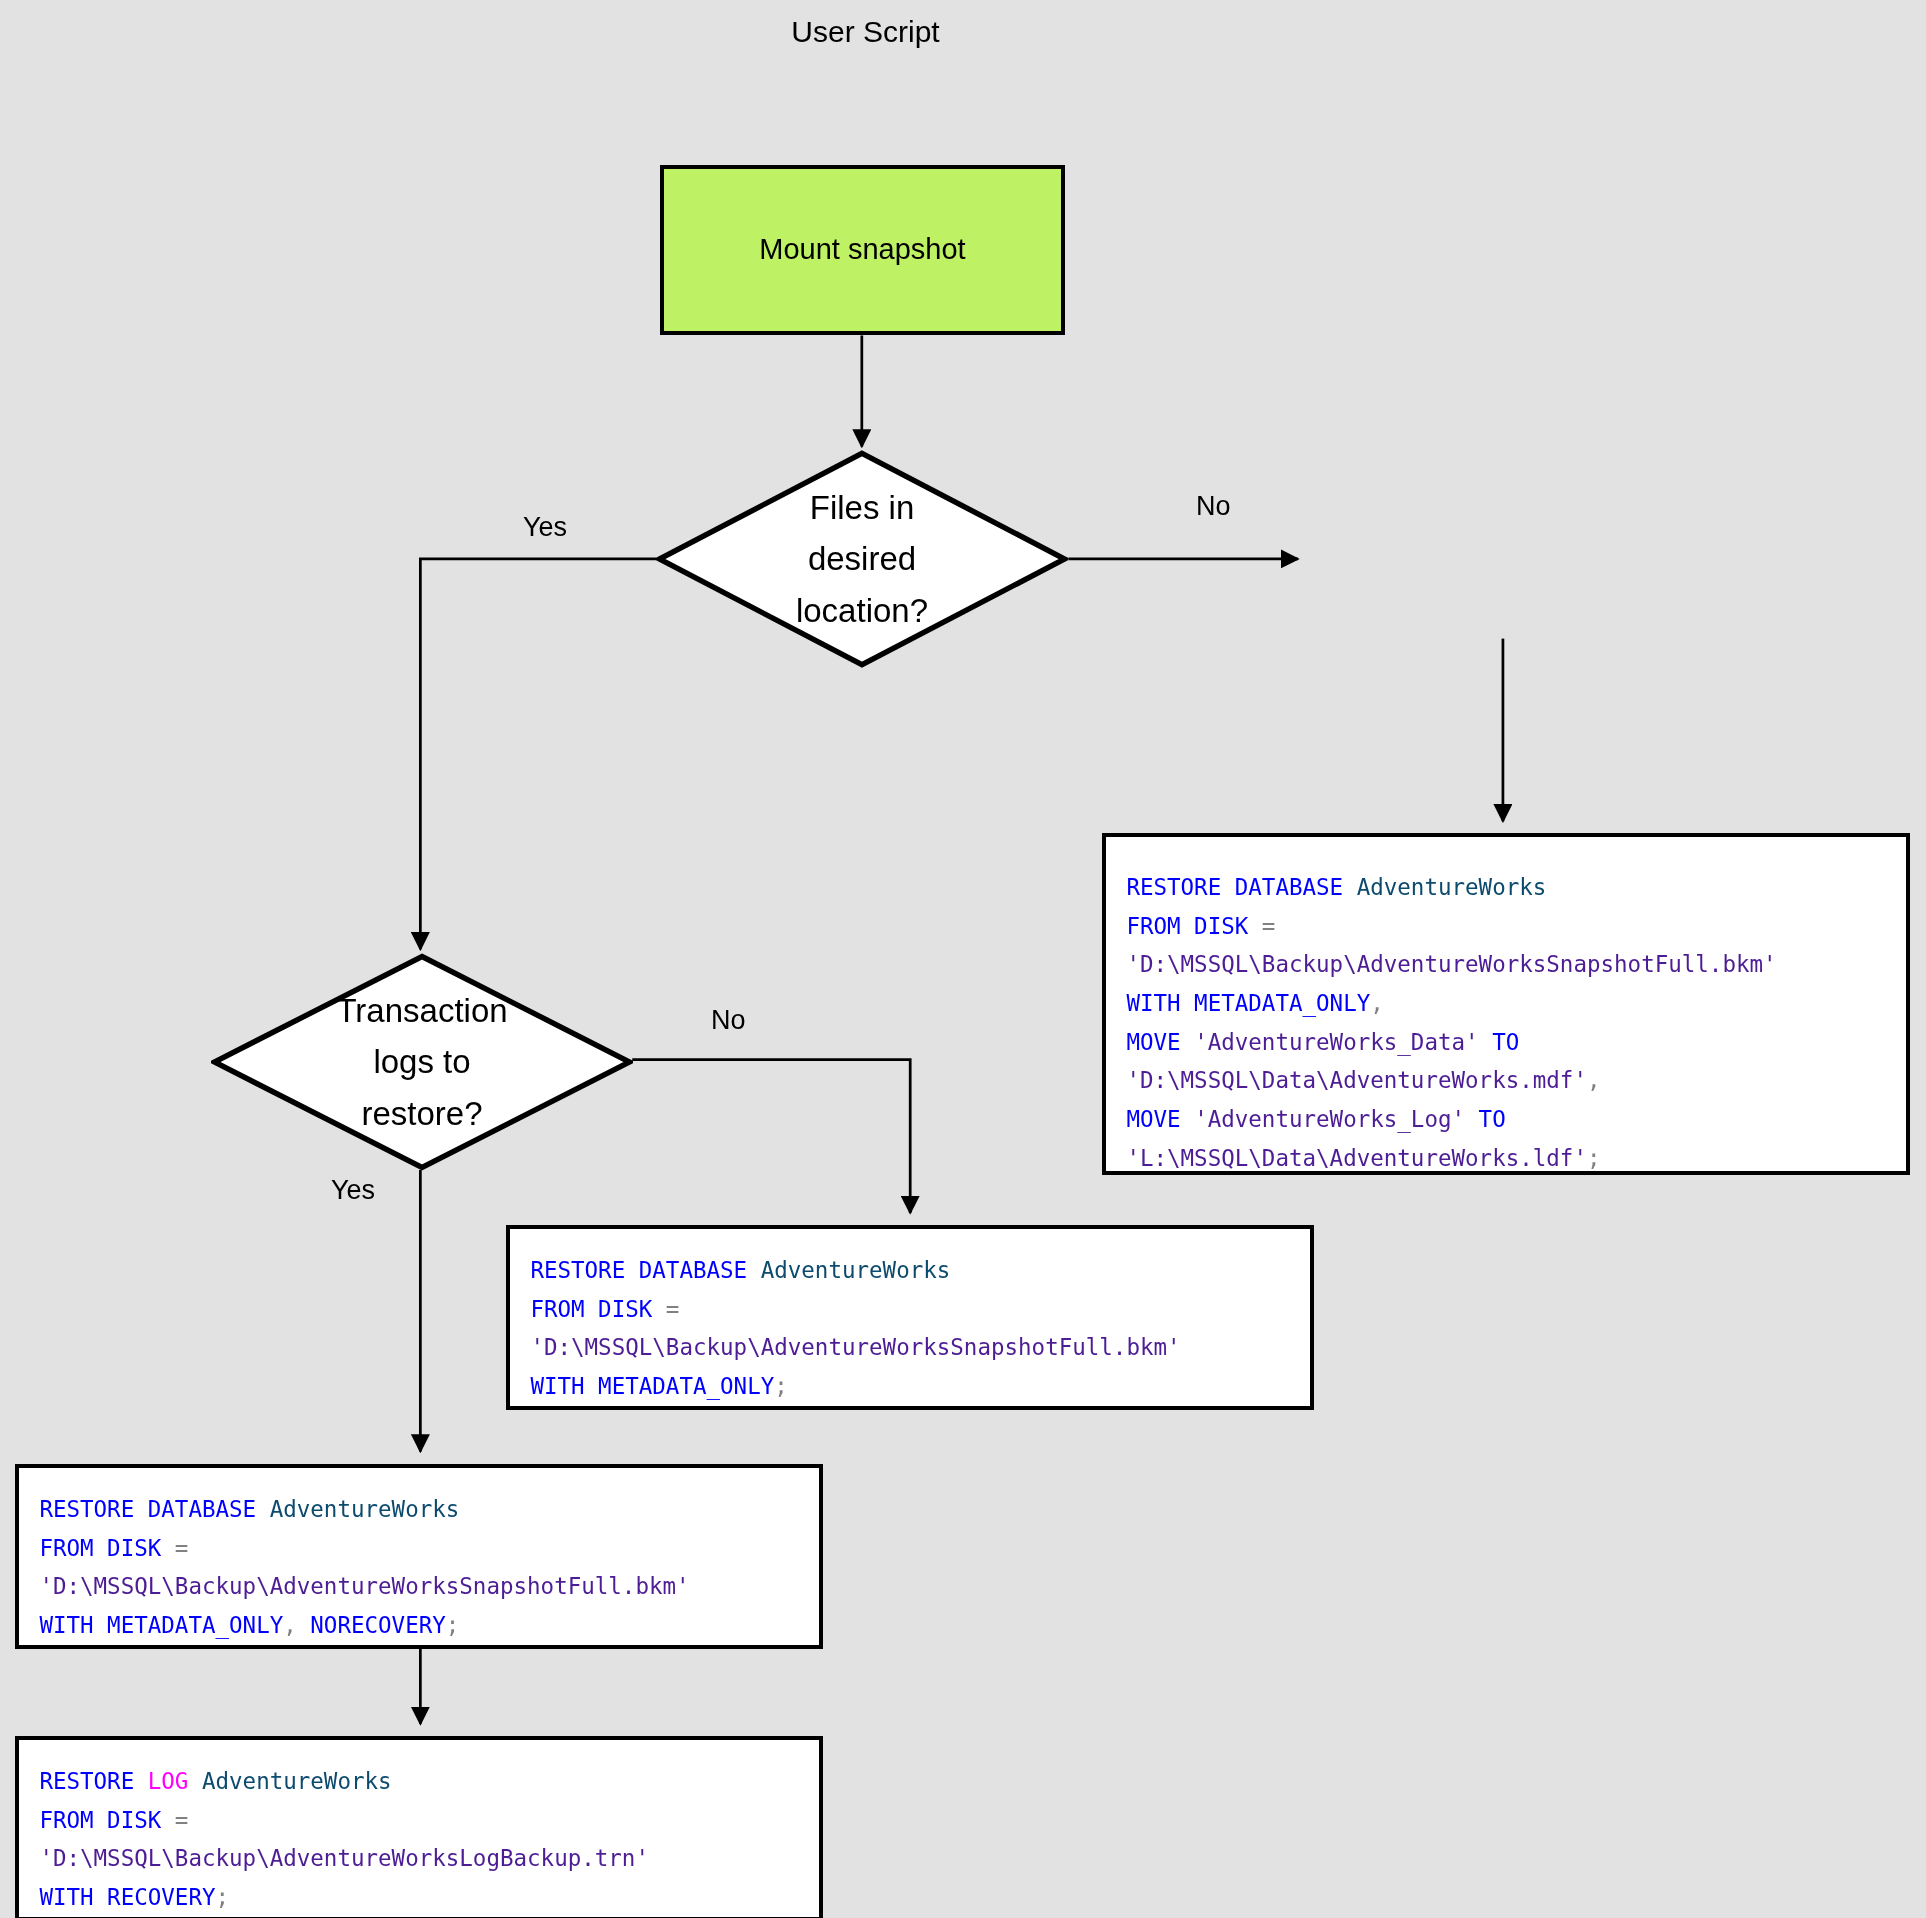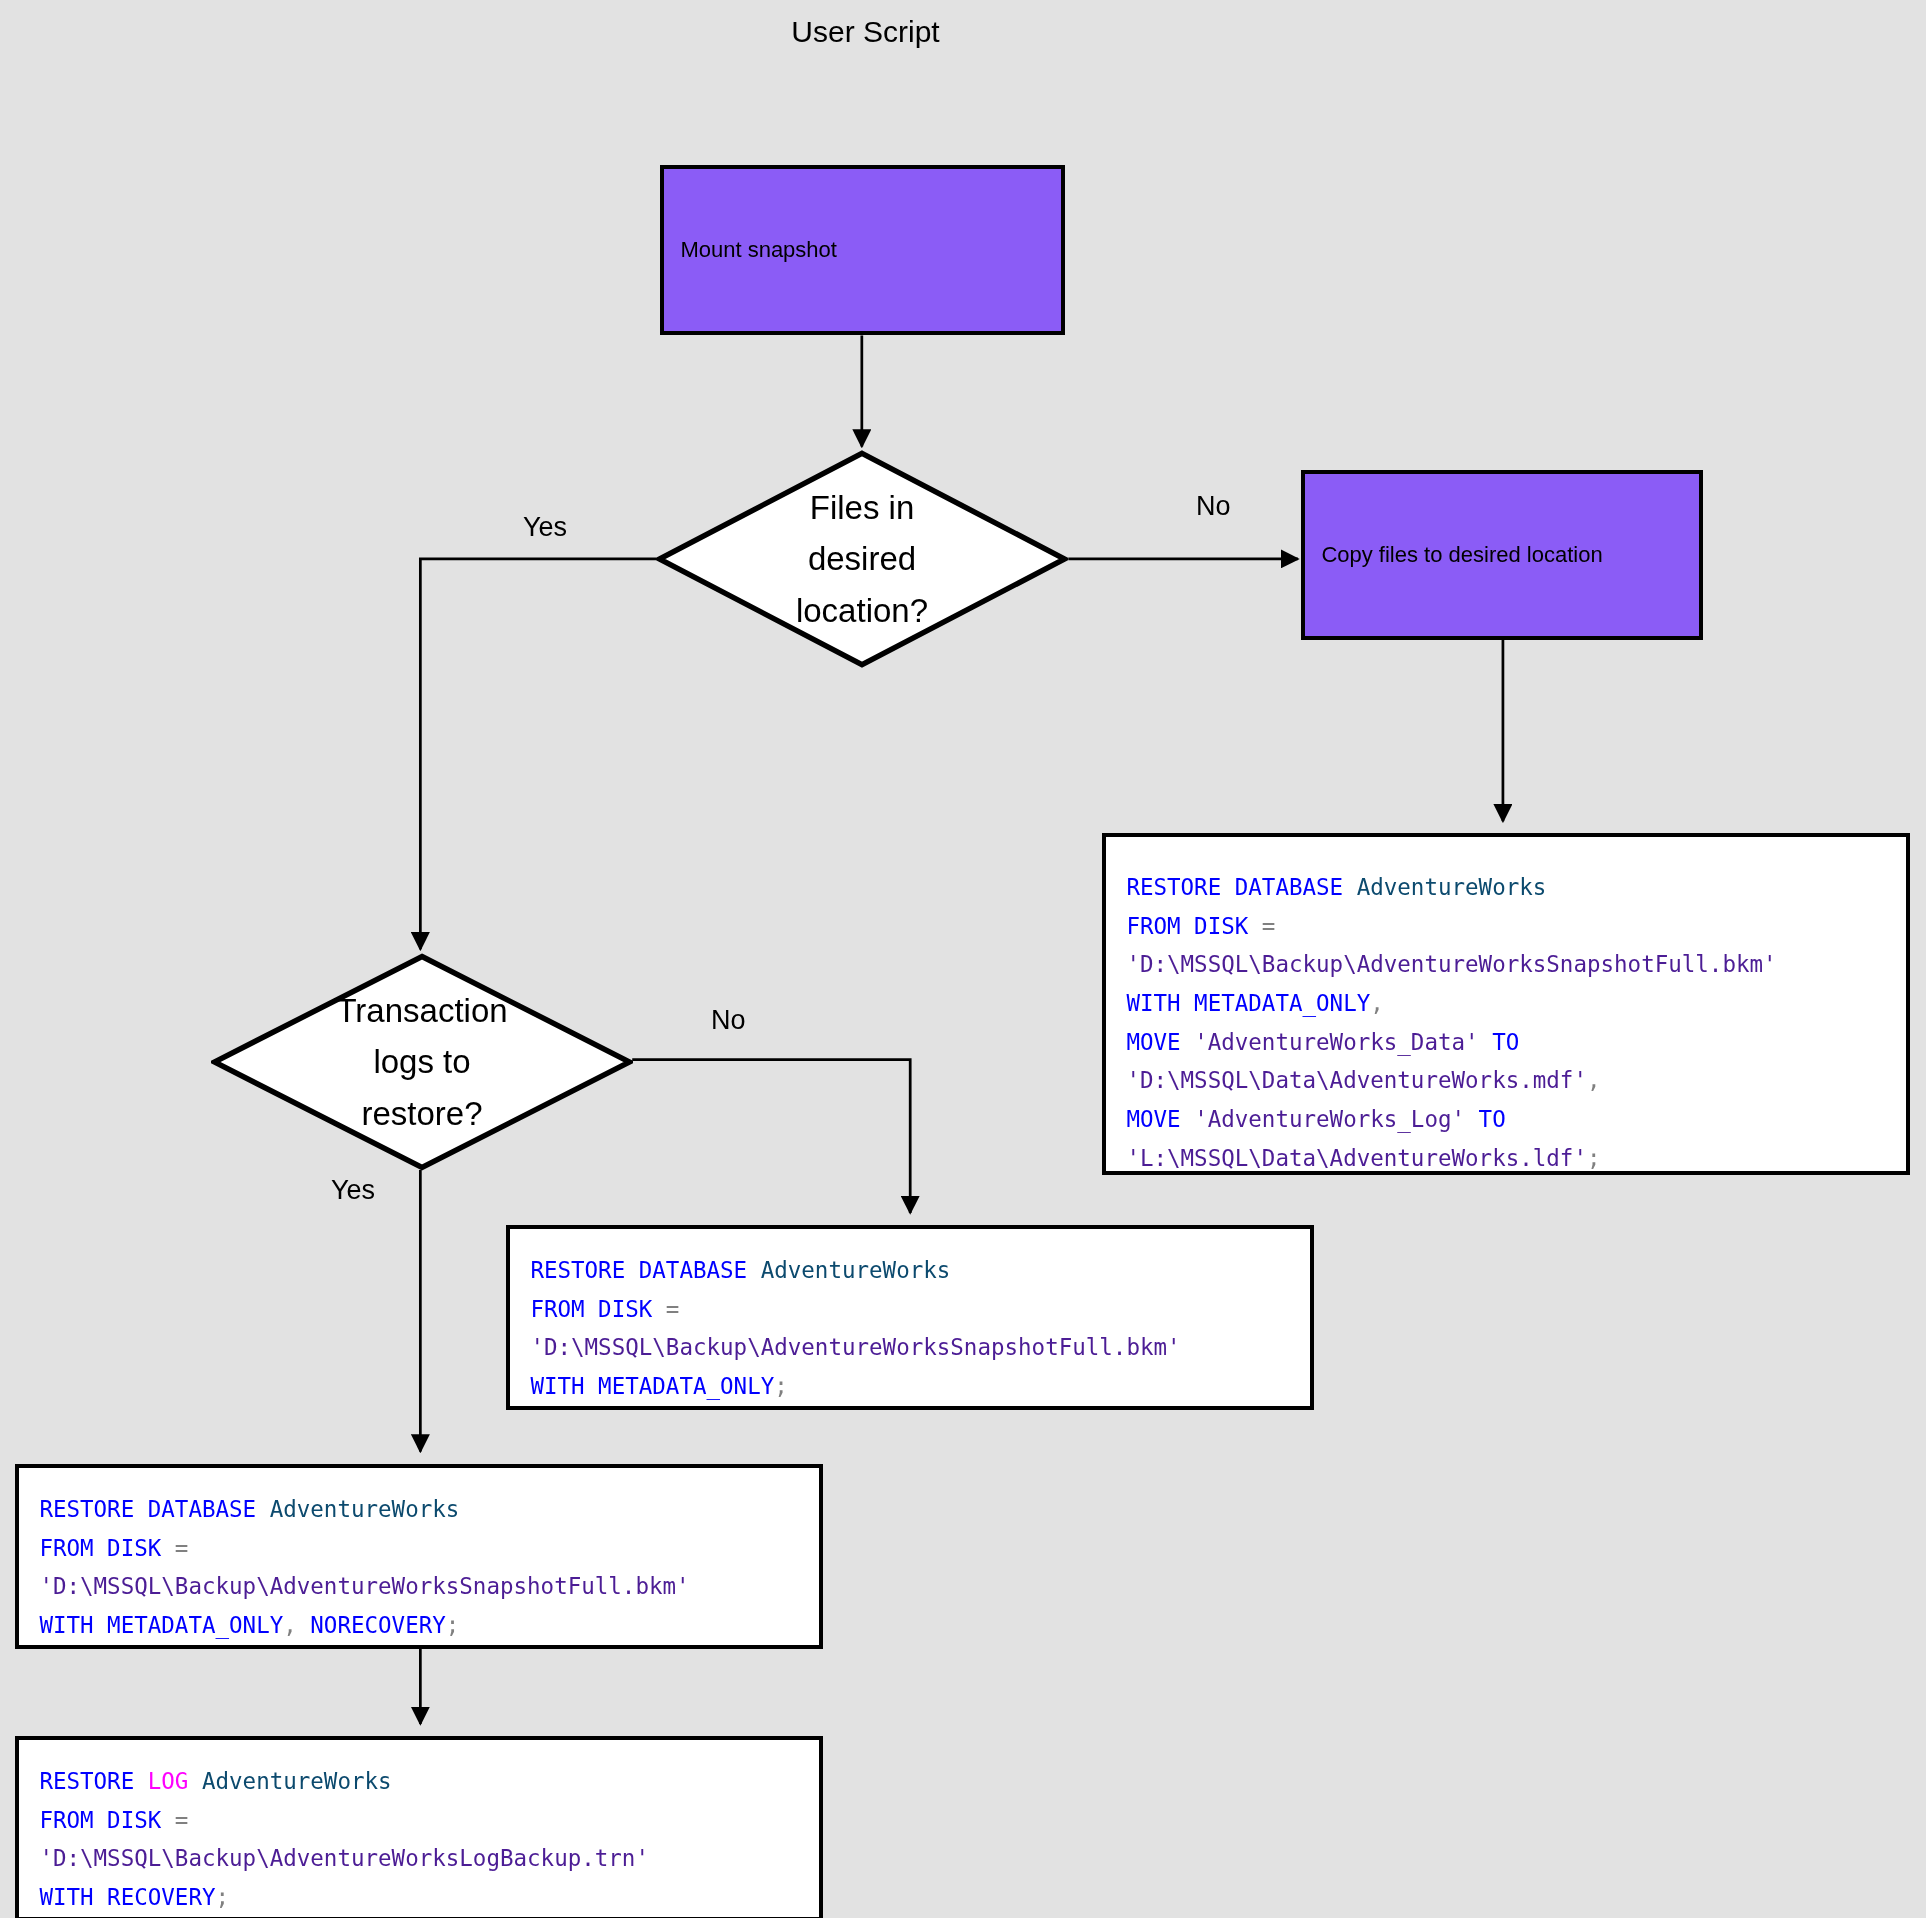--- a/index.html
+++ b/index.html
@@ -33,27 +33,28 @@
     text-align: center;
     font-size: 30px;
     color: #000;
     font-family: "Liberation Sans", sans-serif;
     white-space: nowrap;
   }
 
   
   .proc-box {
     position: absolute;
-    background: #8b5cf6;
+    background: #bef264;
     border: 4.1px solid #000000;
     box-sizing: border-box;
     display: flex;
     align-items: center;
+    justify-content: center;
     text-align: center;
-    font-size: 22px;
+    font-size: 29px;
     line-height: 1.42;
     color: #000;
   }
   .proc-box .lbl { display: block; padding: 0 16.4px; }
 
   
   .diamond-wrap {
     position: absolute;
   }
   .diamond-wrap svg { position: absolute; left: 0; top: 0; }
@@ -137,24 +138,20 @@
 
   <div class="diamond-wrap" style="left:656px; top:450px; width:412px; height:218px;">
     <svg width="412" height="218" viewBox="0 0 605 320" xmlns="http://www.w3.org/2000/svg">
       <polygon points="302.5,5 600,160 302.5,315 5,160" fill="#ffffff" stroke="#000000" stroke-width="8"></polygon>
     </svg>
     <div class="dlabel">Files in
 desired
 location?</div>
   </div>
 
-  <div class="proc-box" style="left:1301px; top:470px; width:402px; height:170px;">
-    <span class="lbl">Copy files to desired
-location</span>
-  </div>
 
   <div class="diamond-wrap" style="left:211px; top:953px; width:422px; height:218px;">
     <svg width="422" height="218" viewBox="0 0 620 320" xmlns="http://www.w3.org/2000/svg">
       <polygon points="310,5 615,160 310,315 5,160" fill="#ffffff" stroke="#000000" stroke-width="8"></polygon>
     </svg>
     <div class="dlabel">Transaction
 logs to
 restore?</div>
   </div>
 

